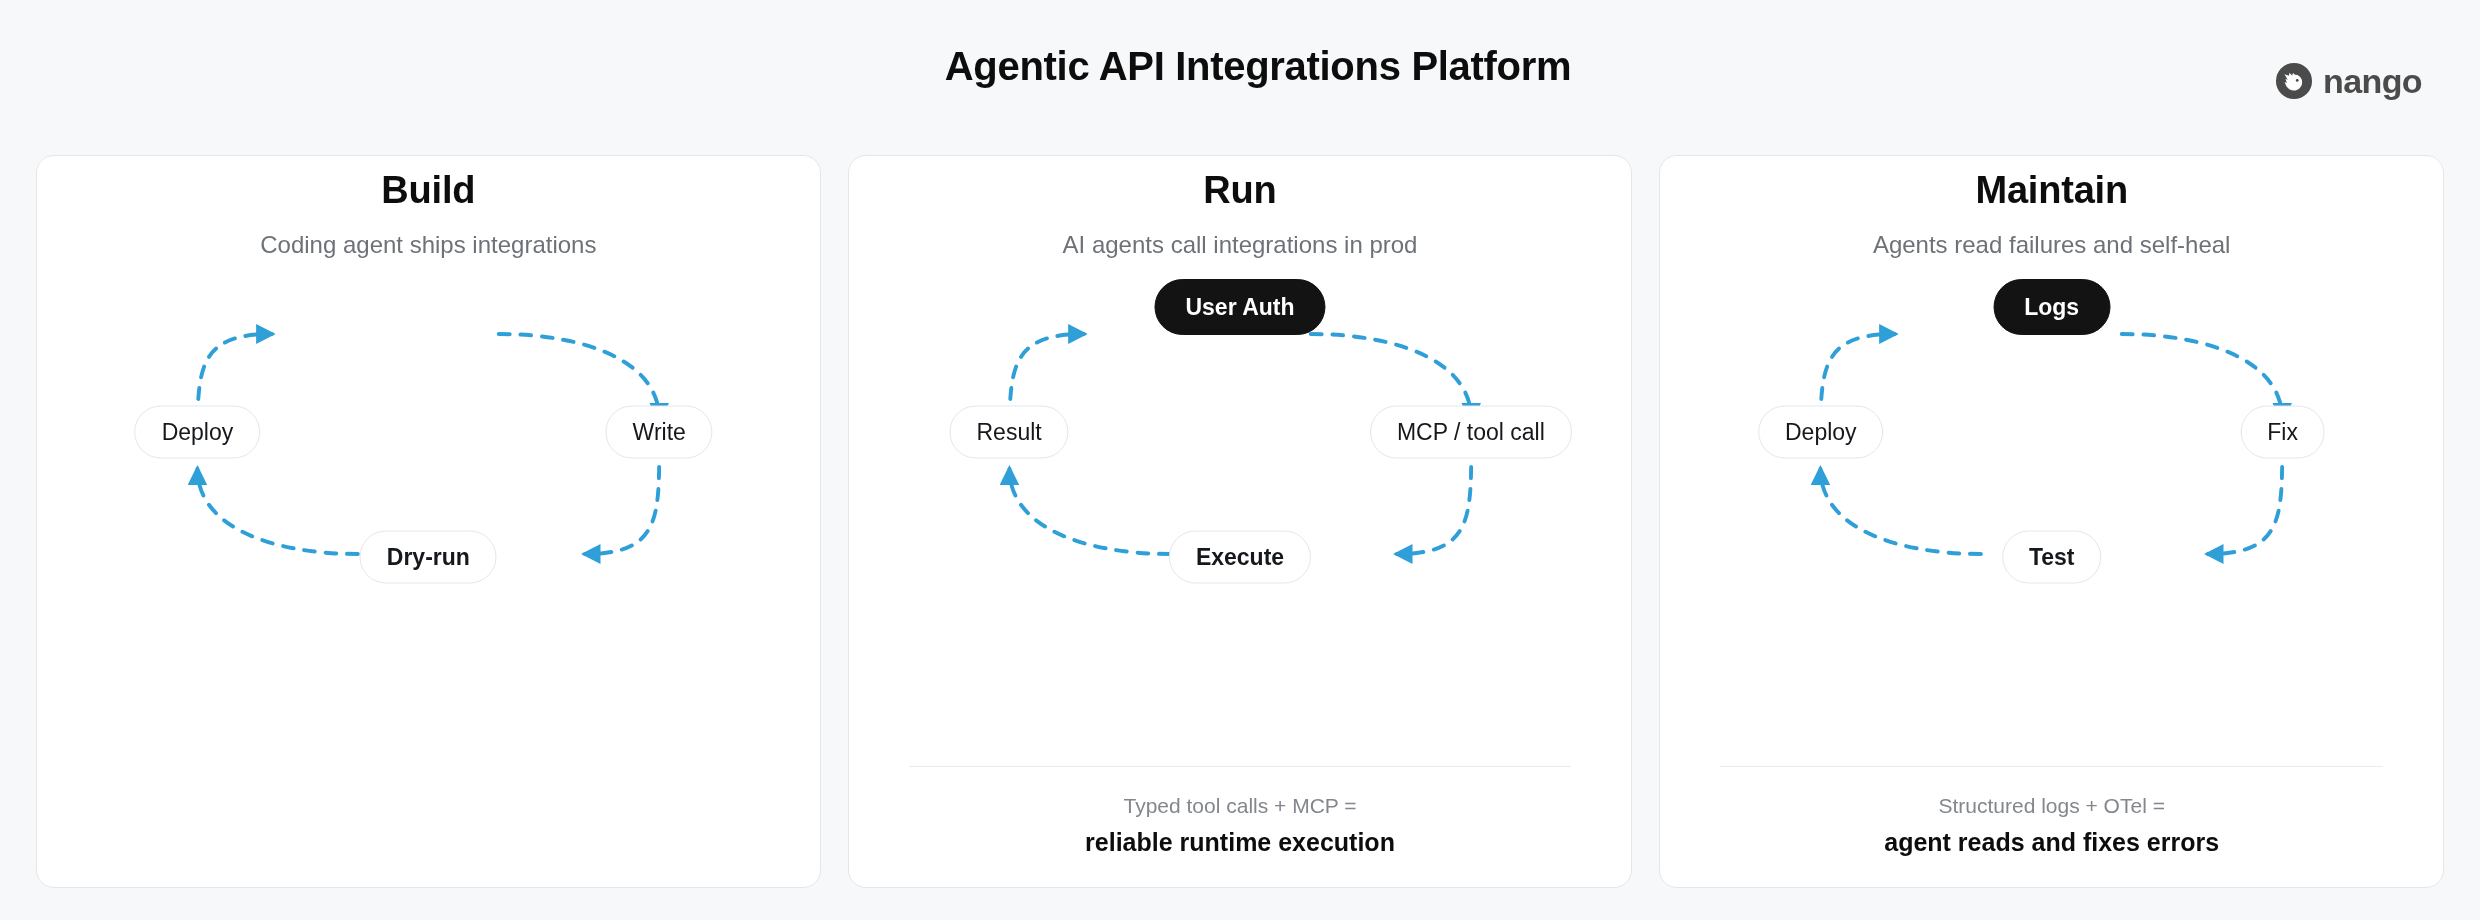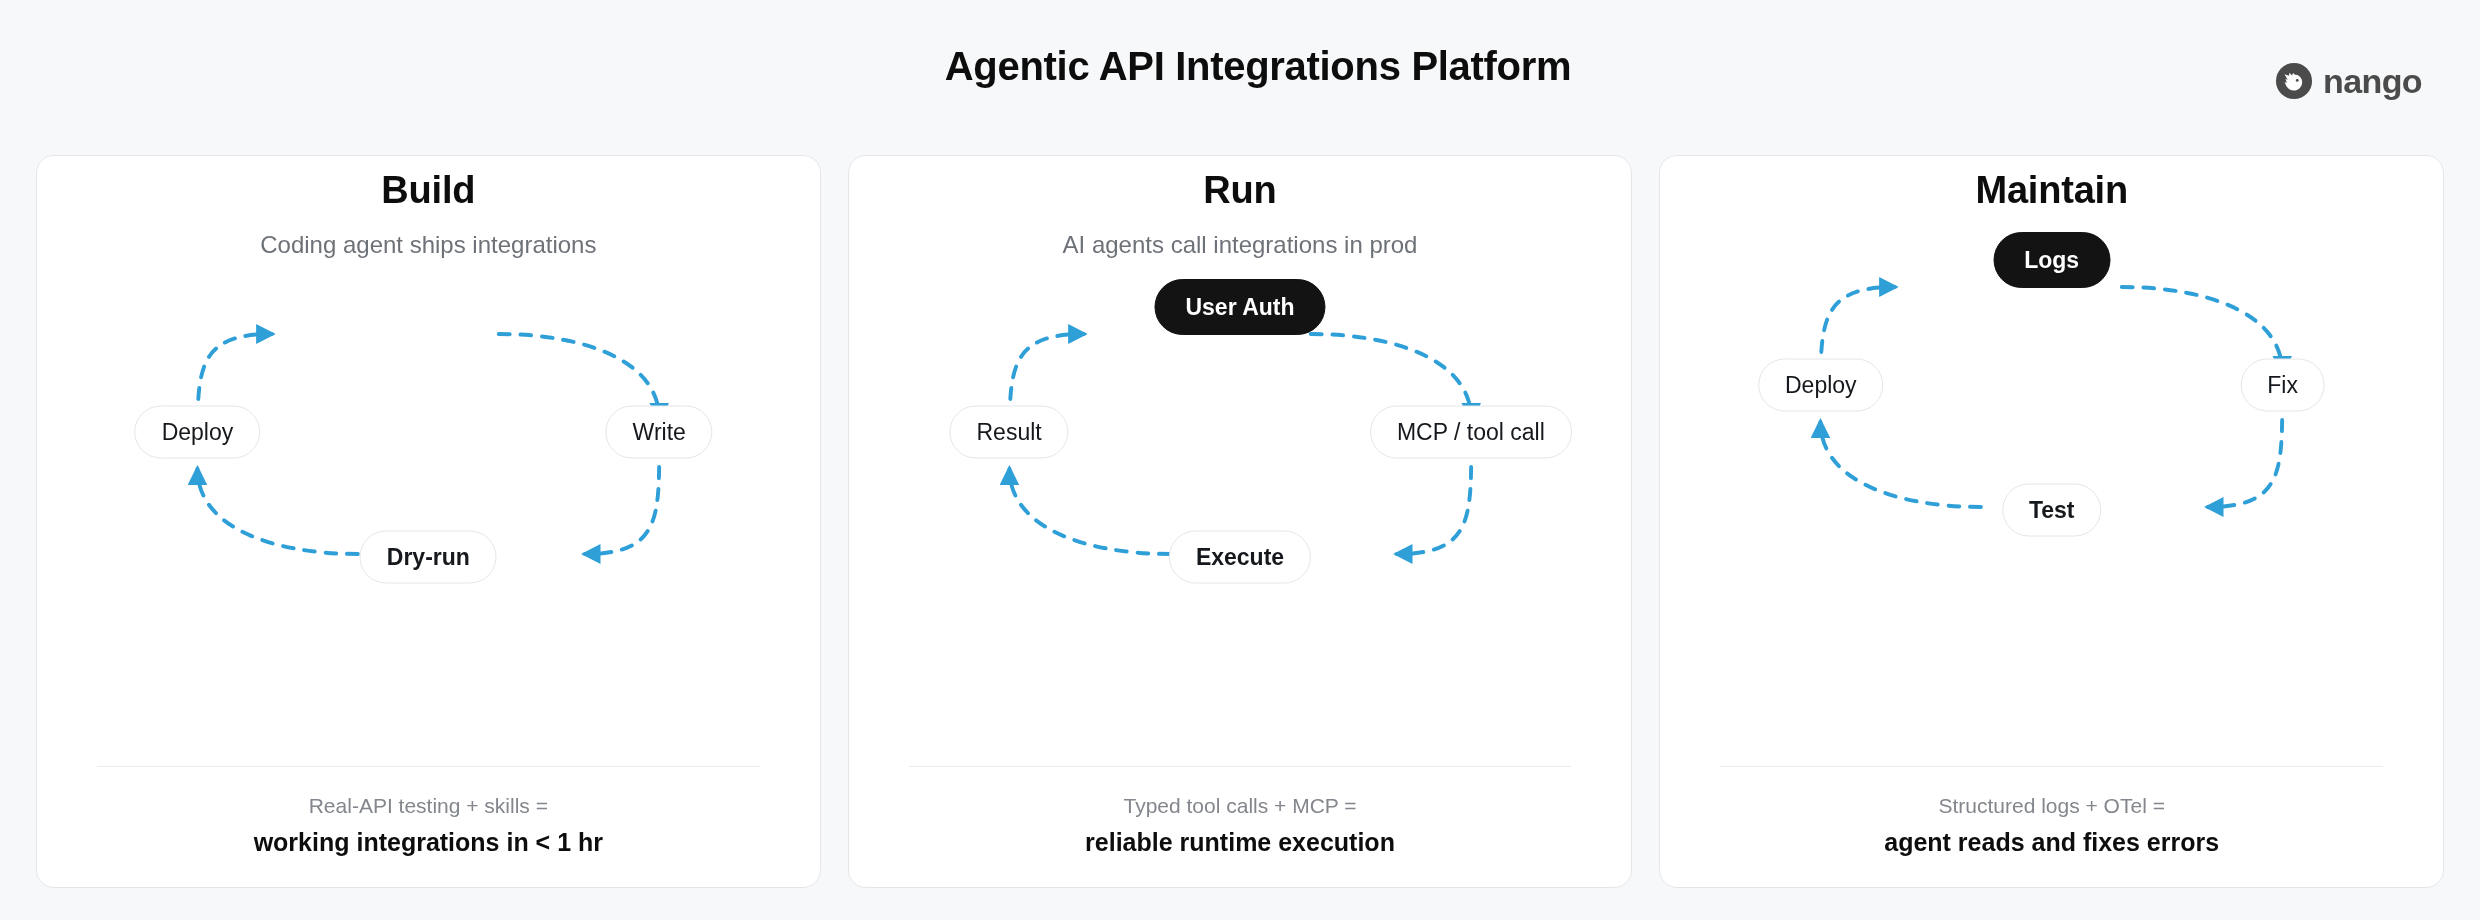--- a/index.html
+++ b/index.html
@@ -198,25 +198,20 @@
             <path d="M636 166 C 636 240, 636 275, 560 275"></path>
             <path d="M328 275 C 240 275, 164 248, 164 190"></path>
             <path d="M164 164 C 164 90, 164 55, 240 55"></path>
           </g>
         </svg>
         <div class="node pos-right">Write</div>
         <div class="node pos-bottom">Dry-run</div>
         <div class="node pos-left">Deploy</div>
       </div>
 
-      <div class="card-footer">
-        <div class="footer-divider"></div>
-        <div class="footer-eq">Real-API testing + skills =</div>
-        <div class="footer-result">working integrations in &lt; 1 hr</div>
-      </div>
     </div>
 
     <div class="card">
       <div class="card-title">Run</div>
       <div class="card-subtitle">AI agents call integrations in prod</div>
 
       <div class="cycle">
         <svg viewBox="0 0 800 330" preserveAspectRatio="none">
           <defs>
             <marker id="ah2" viewBox="0 0 10 10" refX="8" refY="5" markerWidth="5" markerHeight="5" orient="auto-start-reverse">
@@ -238,20 +233,21 @@
 
       <div class="card-footer">
         <div class="footer-divider"></div>
         <div class="footer-eq">Typed tool calls + MCP =</div>
         <div class="footer-result">reliable runtime execution</div>
       </div>
     </div>
 
     <div class="card">
       <div class="card-title">Maintain</div>
+      <div class="card-subtitle">Agents read failures and self-heal</div>
 
       <div class="cycle">
         <svg viewBox="0 0 800 330" preserveAspectRatio="none">
           <defs>
             <marker id="ah3" viewBox="0 0 10 10" refX="8" refY="5" markerWidth="5" markerHeight="5" orient="auto-start-reverse">
               <path d="M0 0 L10 5 L0 10 Z" fill="#2f9fd8"></path>
             </marker>
           </defs>
           <g fill="none" stroke="#2f9fd8" stroke-width="4" stroke-dasharray="11 11" stroke-linecap="round" marker-end="url(#ah3)">
             <path d="M472 55 C 560 55, 636 82, 636 140"></path>

